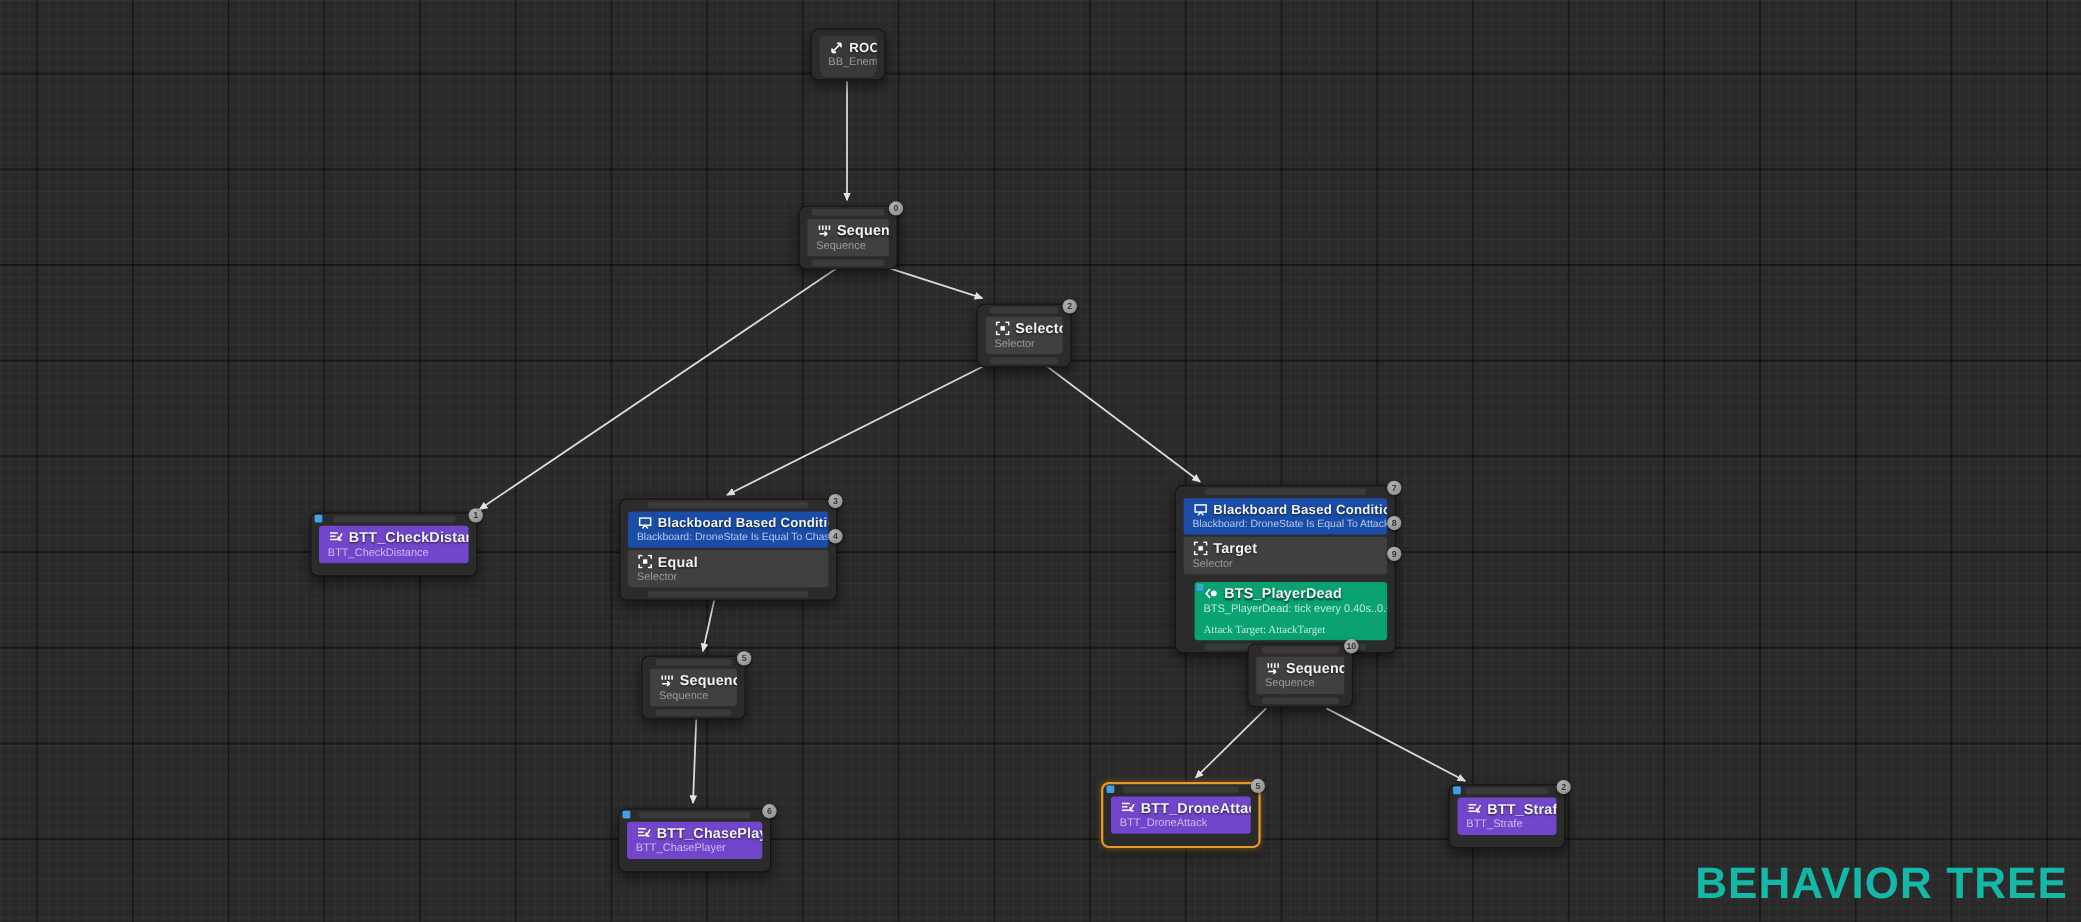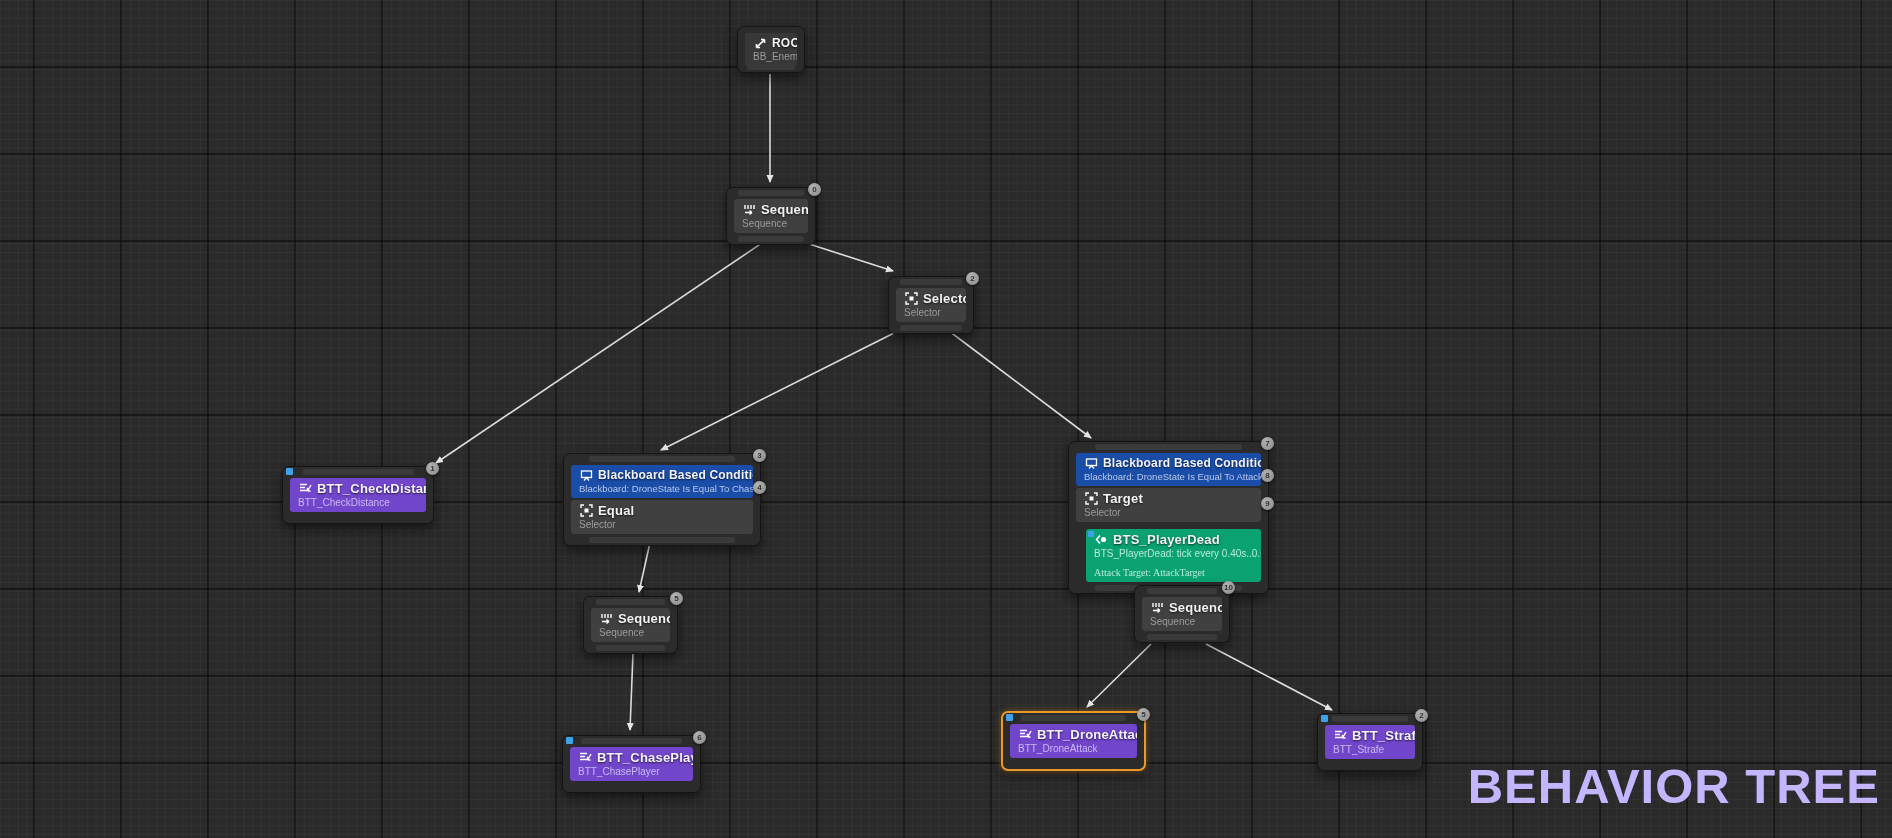--- a/index.html
+++ b/index.html
@@ -74,22 +74,22 @@
     box-shadow:0 1px 3px rgba(0,0,0,.6);
   }
   .badge.corner { top:-5px; right:-6px; }
   .bp-square {
     position:absolute; top:1px; left:3px; width:7px; height:7px;
     background:#3fa2e8; z-index:3; border-radius:1px;
   }
   .panel .bp-square { top:2px; left:2px; width:6px; height:6px; }
 
   .watermark {
-    position:absolute; right:12px; bottom:24px; z-index:0;
-    font-size:49px; font-weight:bold; color:#c4b5fd;
+    position:absolute; right:12px; bottom:12px; z-index:0;
+    font-size:40px; font-weight:bold; color:#14b8a6;
     letter-spacing:1px; white-space:nowrap;
   }
 </style>
 </head>
 <body>
 
 <svg class="wires">
   <defs>
     <marker id="arrow" markerWidth="10" markerHeight="10" refX="7" refY="3.5" orient="auto" markerUnits="userSpaceOnUse">
       <path d="M0,0 L8,3.5 L0,7 Z" fill="#e6e6e6"></path>

